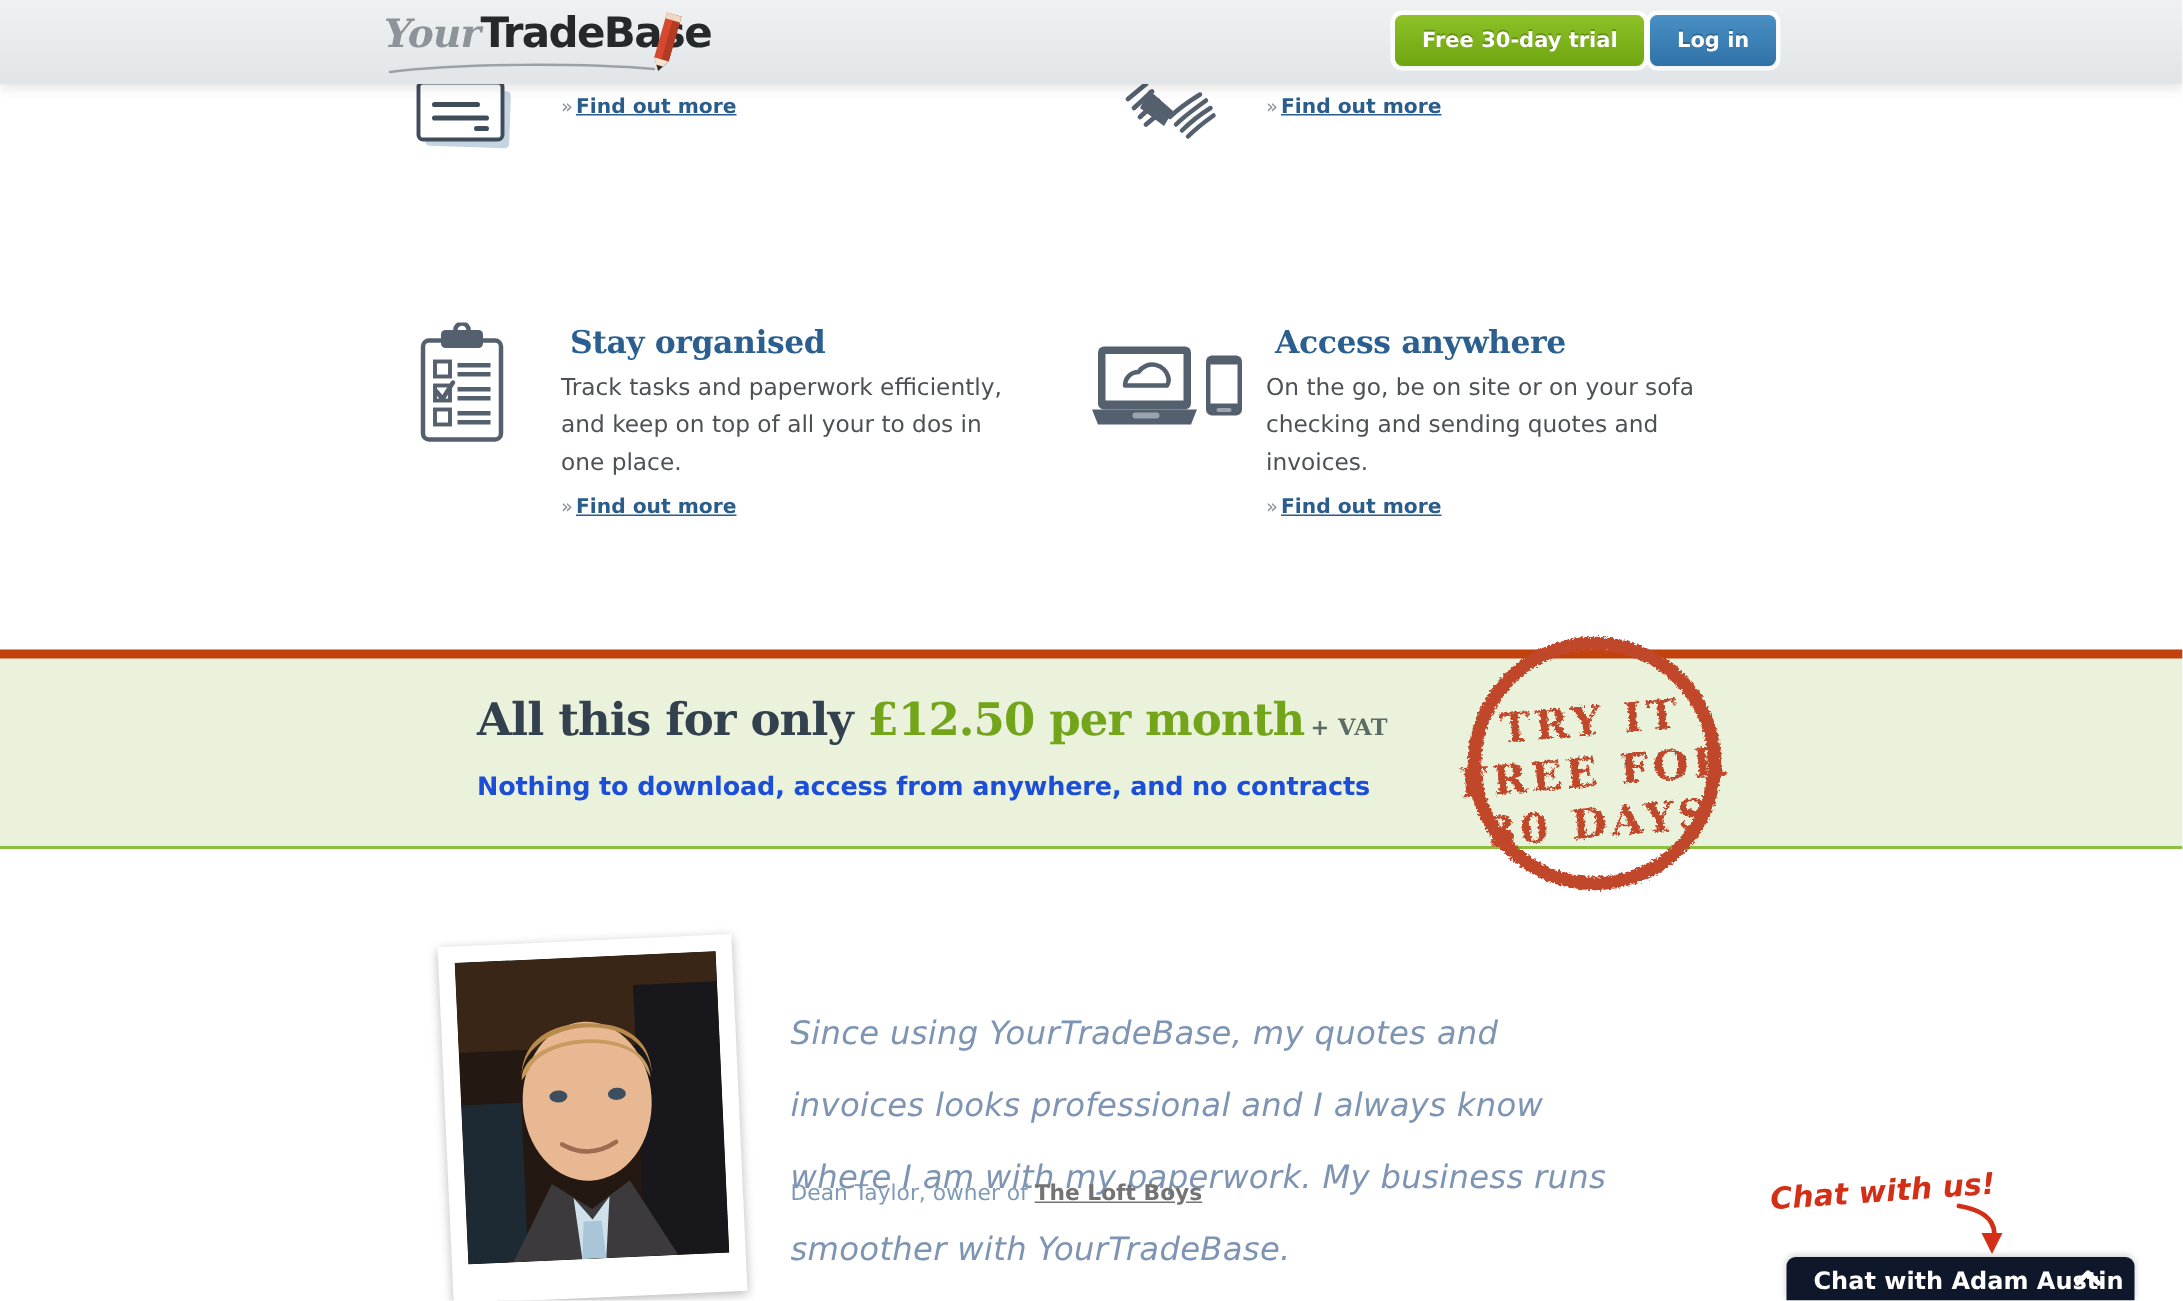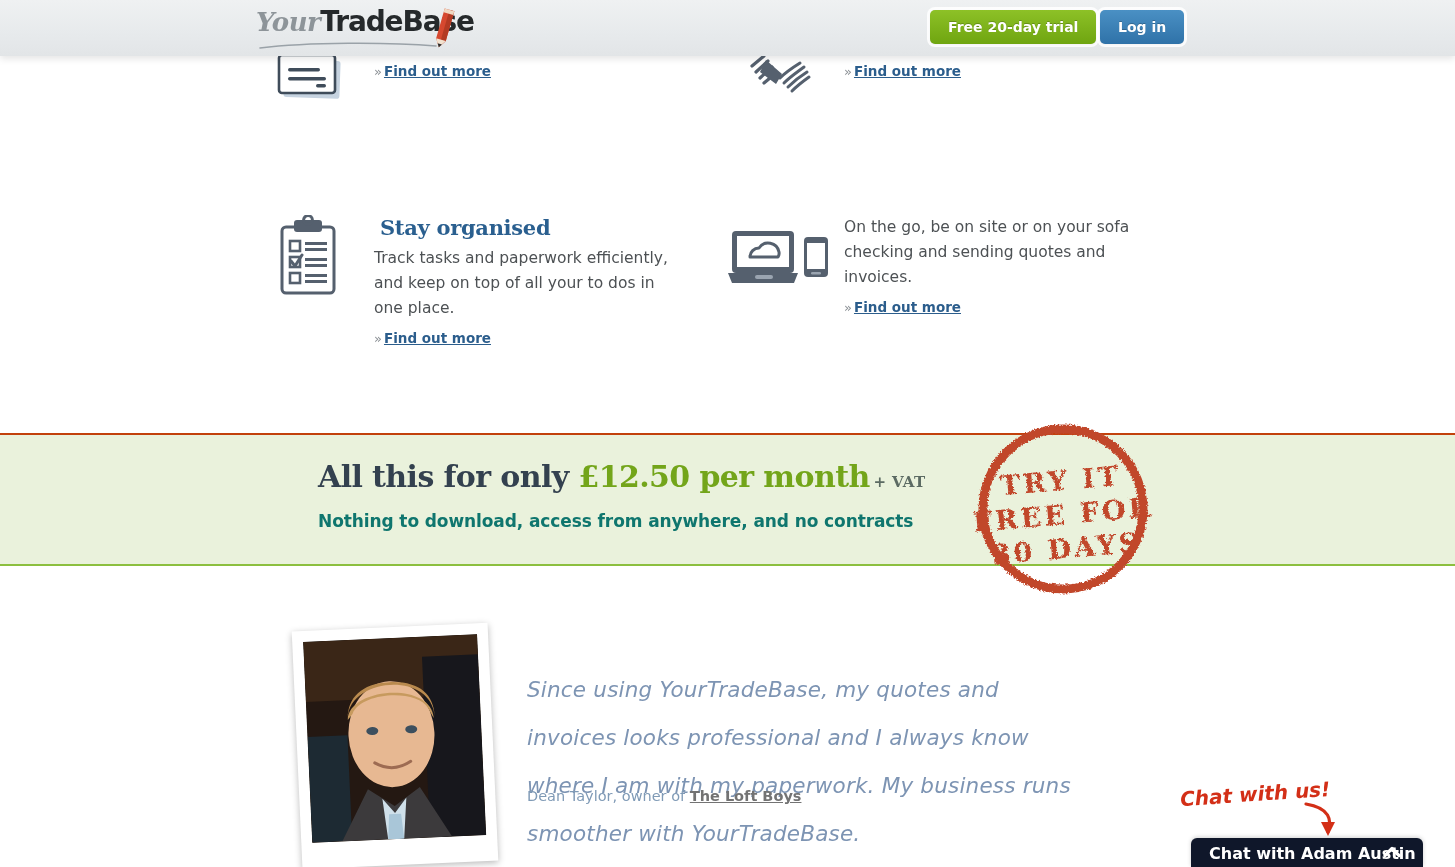--- a/index.html
+++ b/index.html
@@ -160,21 +160,21 @@
   #feature-access .ftxt { left: 116px; }
 
   
   .price-band {
     position: absolute;
     left: 0;
     top: 433px;
     width: 1455px;
     height: 133px;
     background: #eaf2dc;
-    border-top: 2px solid #c2410c;
+    border-top: 6px solid #c2410c;
     border-bottom: 2px solid #8cbf3f;
     box-sizing: border-box;
   }
   .price-line {
     position: absolute;
     left: 318px;
     top: 24px;
     white-space: nowrap;
     font-family: "DejaVu Serif", serif;
     font-weight: 700;
@@ -191,21 +191,21 @@
     letter-spacing: 0.3px;
     margin-left: 4px;
   }
   .price-sub {
     position: absolute;
     left: 318px;
     top: 76px;
     font-family: "DejaVu Sans", sans-serif;
     font-weight: 700;
     font-size: 17px;
-    color: #0f766e;
+    color: #1d4ed8;
     letter-spacing: -0.1px;
     white-space: nowrap;
   }
   .stamp {
     position: absolute;
     left: 972px;
     top: 418px;
     width: 182px;
     height: 182px;
     z-index: 30;
@@ -324,21 +324,21 @@
         <g transform="rotate(16 18 22)">
           <path d="M13 2 L23 2 L23 33 L18 41 L13 33 Z" fill="#d6482f"></path>
           <path d="M18 2 L23 2 L23 33 L18 41 Z" fill="#b33a23"></path>
           <path d="M13 2 L23 2 L23 6 L13 6 Z" fill="#f0d9c2"></path>
           <path d="M13 33 L23 33 L18 41 Z" fill="#f2e2cf"></path>
           <path d="M15.8 37.4 L20.2 37.4 L18 41 Z" fill="#2b2b2b"></path>
         </g>
       </svg>
     </div>
 
-    <button class="btn btn-trial">Free 20-day trial</button>
+    <button class="btn btn-trial">Free 30-day trial</button>
     <button class="btn btn-login">Log in</button>
   </div>
 
   <div class="features">
 
     <div class="feature" id="feature-invoices">
       <div class="icon-wrap">
         <svg viewBox="0 0 88 80" width="88" height="80">
           <rect x="12" y="18" width="56" height="38" rx="3" fill="#c6d3e0" transform="rotate(2 40 37)"></rect>
           <rect x="7" y="13" width="56" height="38" rx="3" fill="#ffffff" stroke="#3f4c5a" stroke-width="2.6"></rect>
@@ -413,20 +413,21 @@
           <rect x="9" y="21" width="52" height="31" fill="#ffffff"></rect>
           <path d="M0 58 L70 58 L66 68 L4 68 Z" fill="#55606e"></path>
           <rect x="27" y="60" width="18" height="4" rx="2" fill="#9aa4b0"></rect>
           <path d="M22 42 a9 9 0 0 1 9-9 a11 11 0 0 1 20 4 a7 7 0 0 1 -1 5 Z" fill="none" stroke="#55606e" stroke-width="3" stroke-linejoin="round"></path>
           <rect x="76" y="22" width="24" height="40" rx="4" fill="#55606e"></rect>
           <rect x="79" y="28" width="18" height="26" fill="#ffffff"></rect>
           <rect x="83" y="57" width="10" height="2.6" rx="1.3" fill="#9aa4b0"></rect>
         </svg>
       </div>
       <div class="ftxt">
+        <h3>Access anywhere</h3>
         <p>On the go, be on site or on your sofa checking and sending quotes and invoices.</p>
         <div class="findout">
           <span>»</span><a href="#">Find out more</a>
         </div>
       </div>
     </div>
   </div>
 
   <div class="price-band">
     <div class="price-line">

